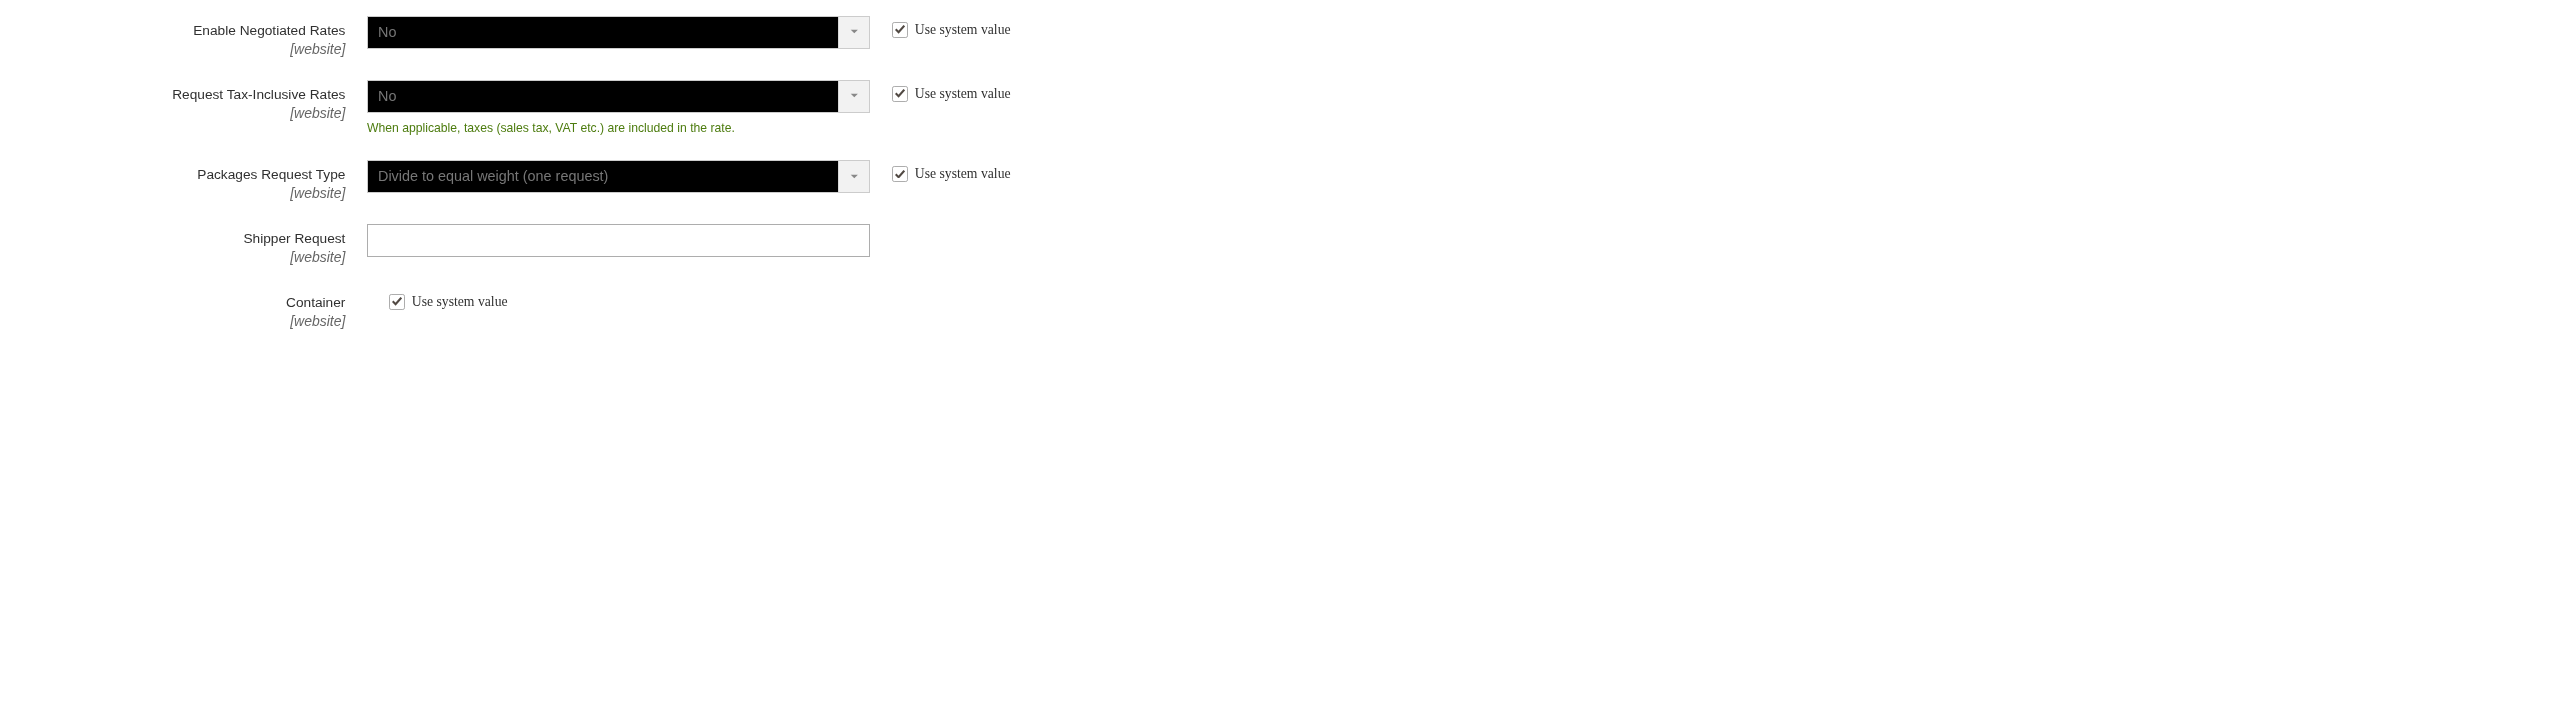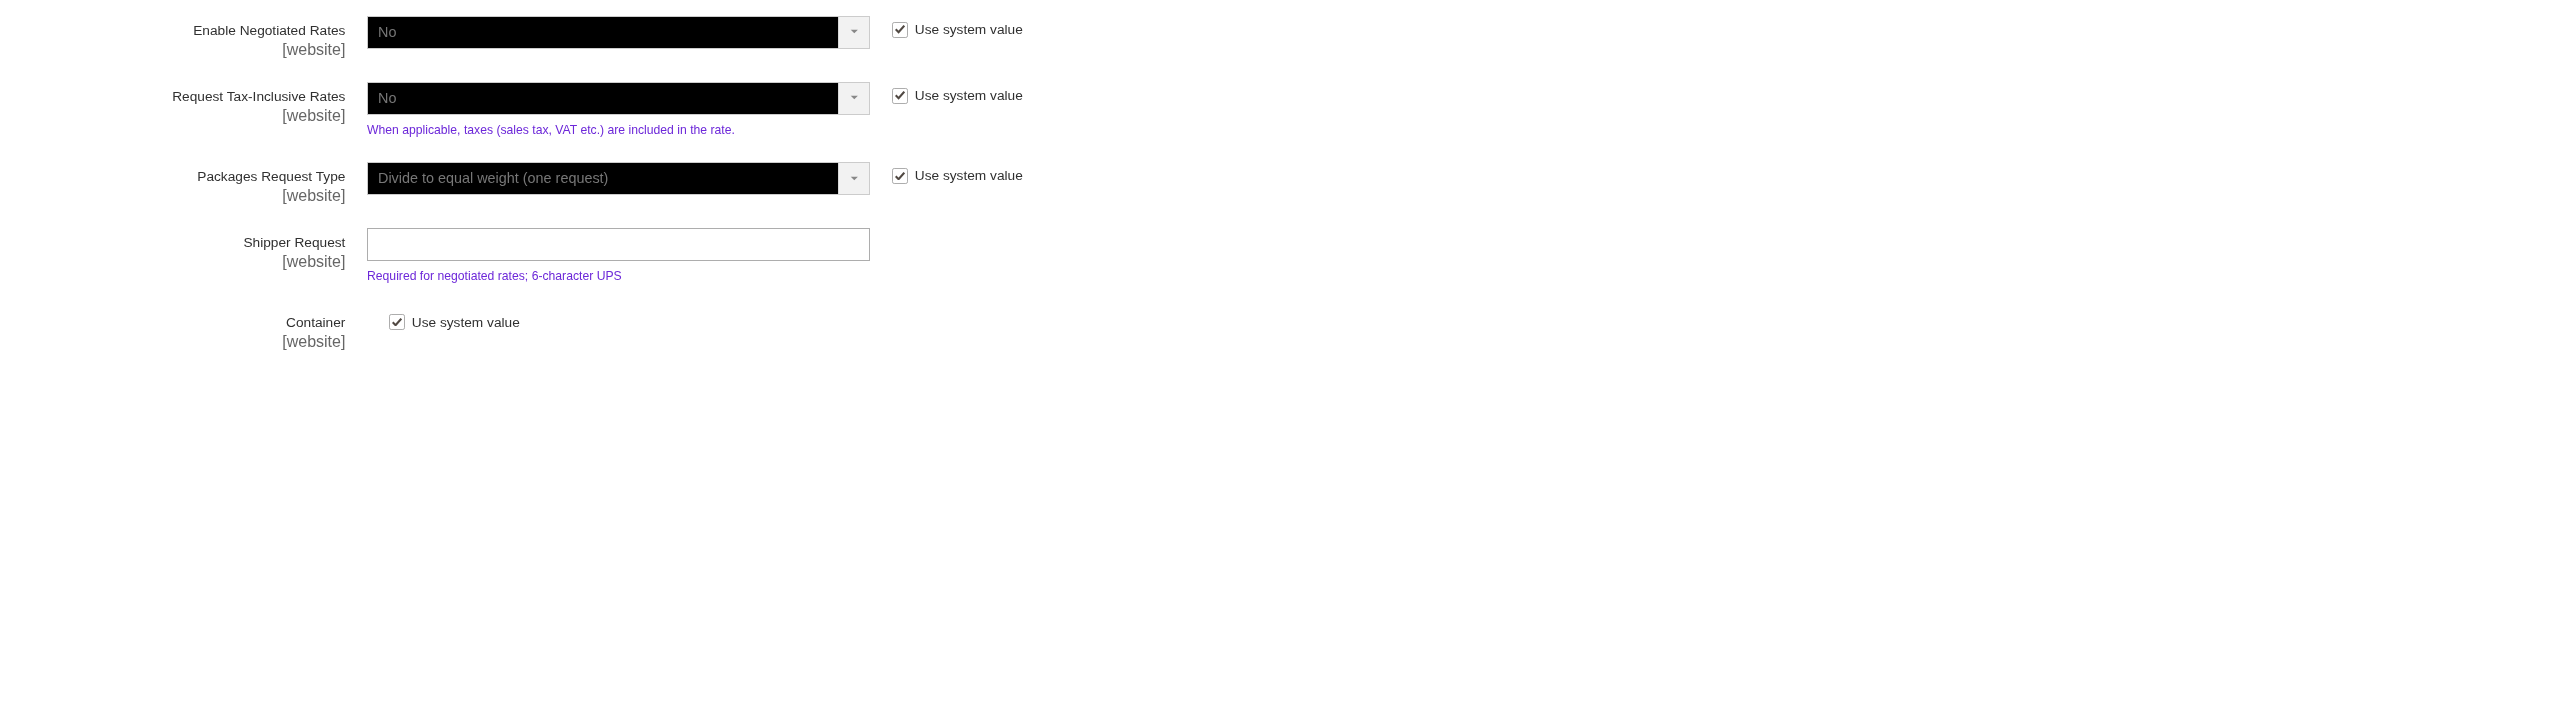--- a/index.html
+++ b/index.html
@@ -30,24 +30,25 @@
       padding-top: 7.2px;
     }
     .field-label {
       font-size: 13.7px;
       font-weight: 400;
       color: #303030;
       display: block;
       line-height: 1.3;
     }
     .field-scope {
-      font-size: 16px;
+      font-size: 14px;
       color: #666;
       display: block;
       margin-top: 1.4px;
+      font-style: italic;
     }
     .control-col {
       width: 503px;
       padding-top: 1.4px;
     }
     .select-wrap {
       position: relative;
       width: 100%;
     }
     .select-display {
@@ -85,30 +86,31 @@
       width: 100%;
       height: 33px;
       background: #ffffff;
       border: 0.7px solid #adadad;
       font-size: 14.4px;
       color: #303030;
       padding: 7.2px 10px;
     }
     .field-hint {
       font-size: 12.2px;
-      color: #6d28d9;
+      color: #4d7c0f;
       margin-top: 7.2px;
       line-height: 1.4;
     }
     .system-col {
       padding-left: 21.6px;
       padding-top: 7.2px;
       display: flex;
       align-items: center;
       gap: 7.2px;
+      font-family: Liberation Serif, serif;
     }
     .checkbox {
       width: 16px;
       height: 16px;
       border: 0.7px solid #adadad;
       border-radius: 2.2px;
       background: #ffffff;
       display: flex;
       align-items: center;
       justify-content: center;
@@ -218,21 +220,20 @@
 </div>
 
 <div class="row-group">
   <div class="form-row with-hint">
     <div class="label-col">
       <span class="field-label">Shipper Request</span>
       <span class="field-scope">[website]</span>
     </div>
     <div class="control-col">
       <input type="text" class="text-input" value="" style="">
-      <div class="field-hint">Required for negotiated rates; 6-character UPS</div>
     </div>
   </div>
 </div>
 
 <div class="row-group tight">
   <div class="form-row">
     <div class="label-col">
       <span class="field-label">Container</span>
       <span class="field-scope">[website]</span>
     </div>

